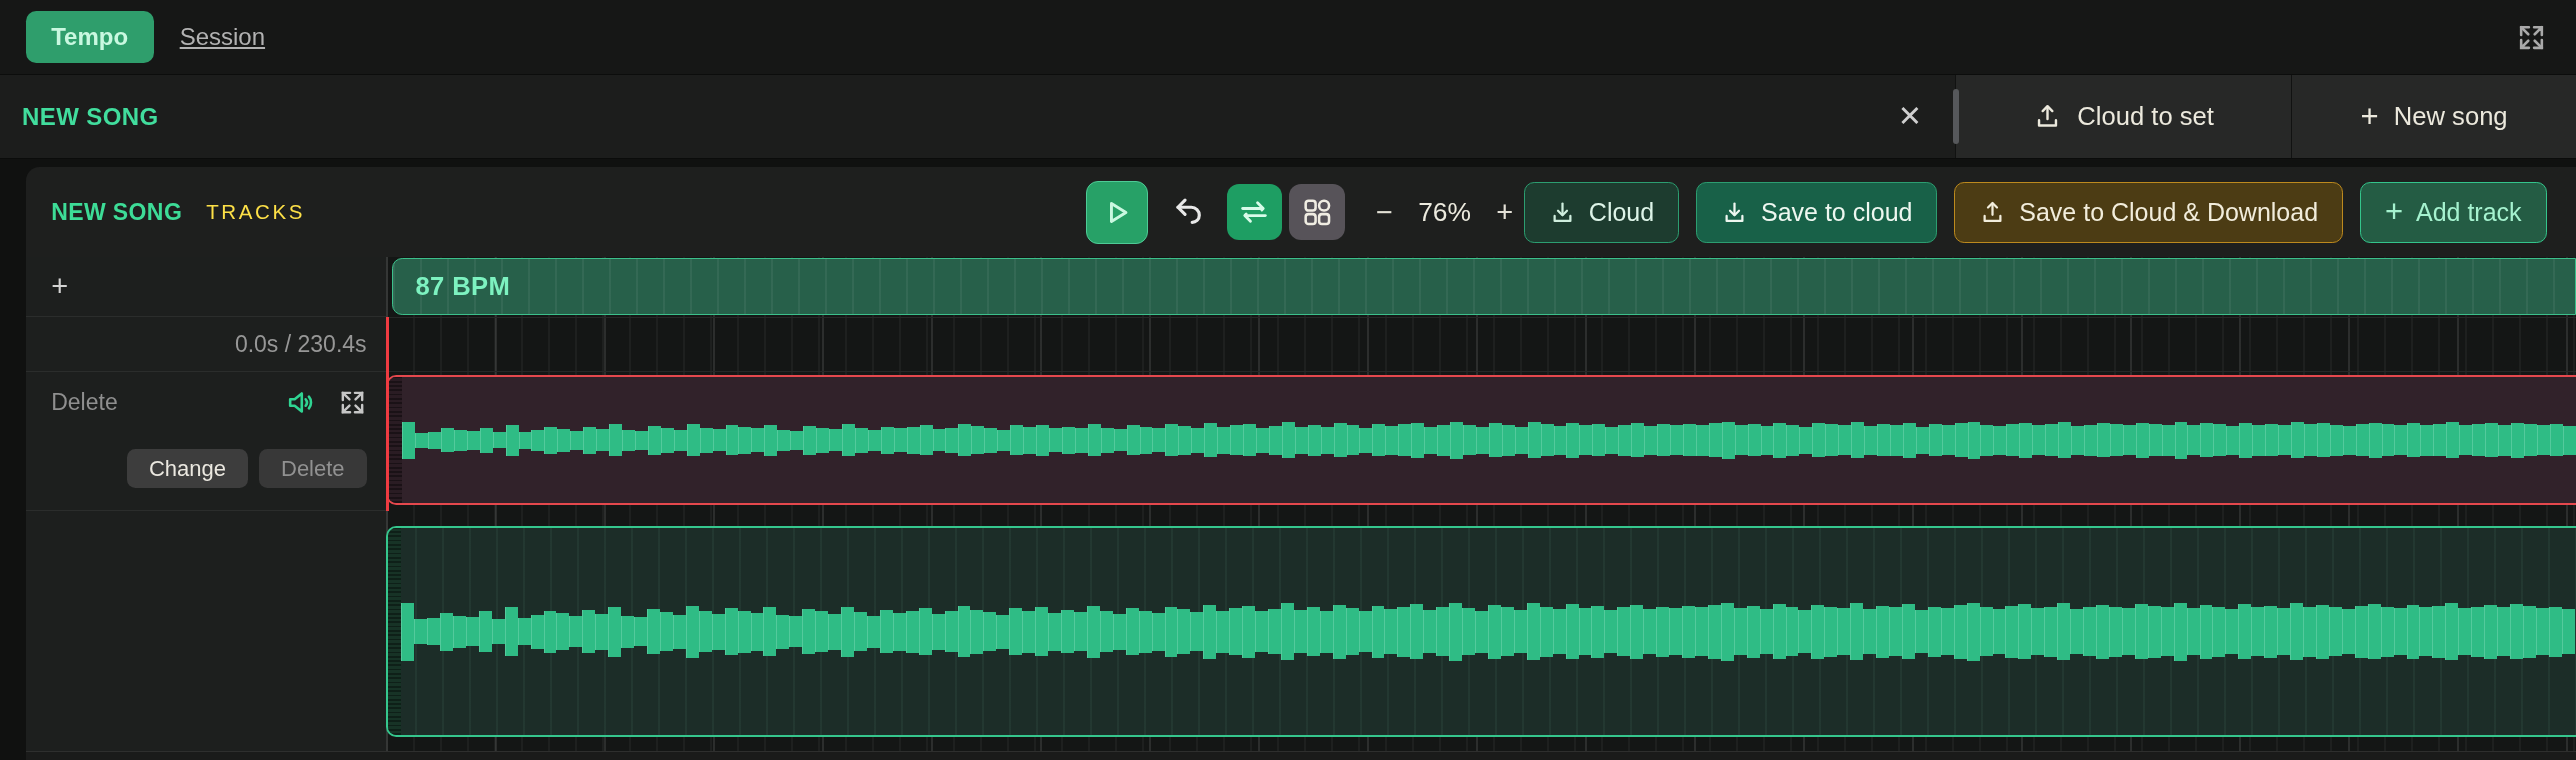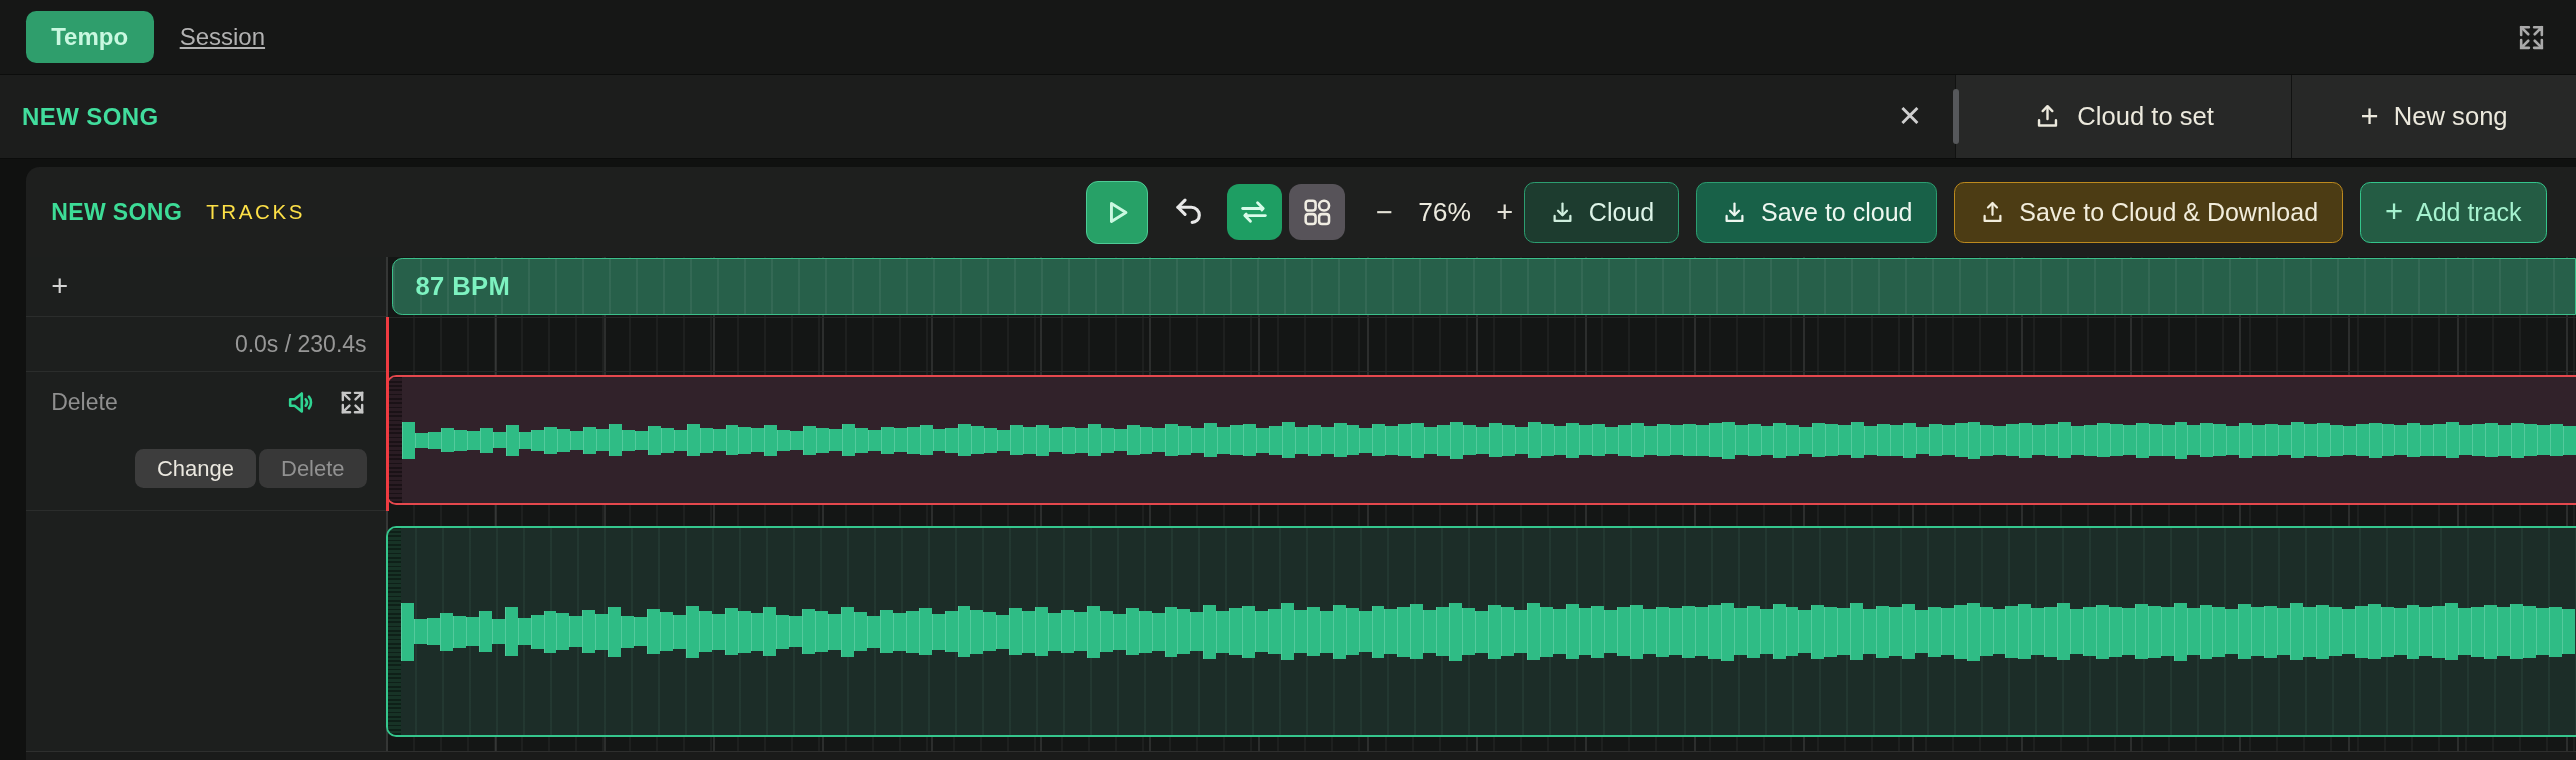--- a/index.html
+++ b/index.html
@@ -60,21 +60,21 @@
   
   .s-row { border-bottom:0.9px solid #2b2d2c; position:relative; }
   .row-tempo { height:60px; display:flex; align-items:center; padding:0 22px 0 25.6px; }
   .tempo-label { color:#9b9b9b; font-size:23px; flex:1; }
   .tempo-add { color:#d3d3d3; font-size:29px; }
   .row-ruler { height:55px; display:flex; align-items:center; justify-content:flex-end; padding-right:19px; }
   .time-display { color:#979797; font-size:23px; }
   .row-video { height:139px; }
   .video-label { position:absolute; left:25.6px; top:17px; color:#8f8f8f; font-size:23px; }
   .video-icons { position:absolute; right:19px; top:15.3px; display:flex; gap:22px; align-items:center; }
-  .video-btns { position:absolute; right:19px; bottom:22px; display:flex; gap:3px; }
+  .video-btns { position:absolute; right:19px; bottom:22px; display:flex; gap:11px; }
   .mini-btn { background:#3d3d3d; border-radius:8.5px; height:39px; padding:0 22px;
               display:flex; align-items:center; font-size:22px; color:#ebe8e0; }
   .mini-btn.dim { color:#919191; background:#383838; }
   .row-gap { height:10.2px; border-bottom:none; }
   .row-track { height:229px; border-bottom:none; }
   .track-label { position:absolute; left:31px; top:20.5px; color:#e9e6dd; font-size:25px; font-weight:600; }
 
   
   .t-row { position:absolute; left:0; right:0; }
   .t-tempo { top:0; height:60px; }

